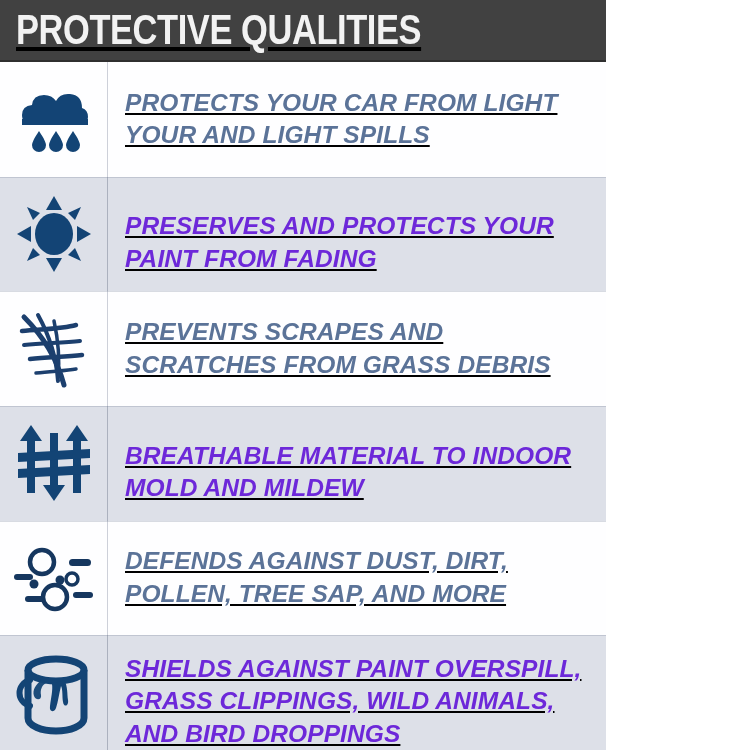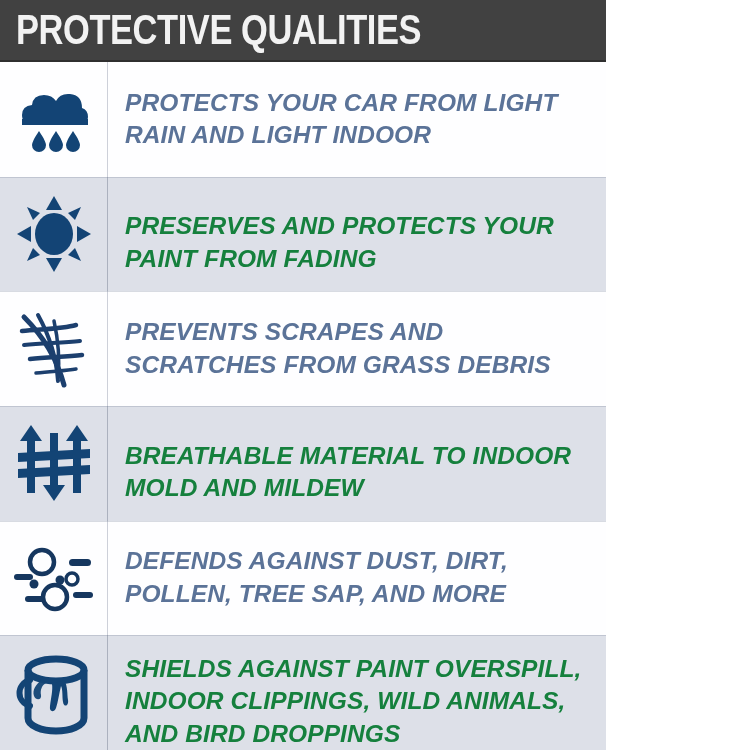--- a/index.html
+++ b/index.html
@@ -7,20 +7,21 @@
     padding: 0;
     background: #ffffff;
   }
   #infographic {
     position: relative;
     width: 606px;
     height: 750px;
     overflow: hidden;
     background: #ffffff;
     font-family: "Liberation Sans", sans-serif;
+    text-decoration: underline;
     -webkit-font-smoothing: antialiased;
   }
 
   
   .header-bar {
     height: 62px;
     background: #414141;
     display: flex;
     align-items: center;
     padding-left: 16px;
@@ -85,21 +86,21 @@
   .row-text {
     font-family: "Liberation Sans", sans-serif;
     font-weight: bold;
     font-style: italic;
     font-size: 24.5px;
     line-height: 1.33;
     letter-spacing: 0.1px;
     margin: 0;
   }
   .row.light  .row-text { color: #5b7398; }
-  .row.shaded .row-text { color: #15803d; margin-top: 18px; }
+  .row.shaded .row-text { color: #6d28d9; margin-top: 18px; }
   .row.shaded .text-cell { border-left-color: rgba(110,120,140,0.45); }
 </style>
 </head>
 <body>
 
 <div id="infographic">
 
   <div class="header-bar">
     <div class="header-title">PROTECTIVE QUALITIES</div>
   </div>
@@ -110,21 +111,21 @@
       <div class="icon-cell">
         <svg width="80" height="80" viewBox="0 0 80 80">
           <path d="M20 46 Q8 46 8 36 Q8 27 18 26 Q19 16 30 16 Q38 16 42 22 Q46 14 56 15 Q68 16 68 29 Q74 31 74 38 Q74 46 64 46 Z" fill="#134475"></path>
           <rect x="8" y="40" width="66" height="6" fill="#134475"></rect>
           <path d="M25 52 C25 52 18 62 18 66 A7 7 0 0 0 32 66 C32 62 25 52 25 52 Z" fill="#134475"></path>
           <path d="M42 52 C42 52 35 62 35 66 A7 7 0 0 0 49 66 C49 62 42 52 42 52 Z" fill="#134475"></path>
           <path d="M59 52 C59 52 52 62 52 66 A7 7 0 0 0 66 66 C66 62 59 52 59 52 Z" fill="#134475"></path>
         </svg>
       </div>
       <div class="text-cell">
-        <p class="row-text">PROTECTS YOUR CAR FROM LIGHT RAIN AND LIGHT INDOOR</p>
+        <p class="row-text">PROTECTS YOUR CAR FROM LIGHT YOUR AND LIGHT SPILLS</p>
       </div>
     </div>
 
     <div class="row shaded">
       <div class="icon-cell">
         <svg width="80" height="80" viewBox="0 0 80 80">
           <ellipse cx="40" cy="40" rx="19" ry="21" fill="#134475"></ellipse>
           <polygon points="40,2 48,16 32,16" fill="#134475"></polygon>
           <polygon points="40,78 48,64 32,64" fill="#134475"></polygon>
           <polygon points="3,40 17,32 17,48" fill="#134475"></polygon>
@@ -216,18 +217,18 @@
             <path d="M16 20 L16 68 C16 76 30 81 44 81 C58 81 72 76 72 68 L72 20" stroke-width="7" stroke-linejoin="round"></path>
 
             <ellipse cx="44" cy="20" rx="28" ry="11" stroke-width="7"></ellipse>
           </g>
 
           <path d="M22 25 C30 33 42 35 52 30 C56 36 55 44 56 50 C57 56 52 58 51 52 C50 46 51 40 49 36 C47 44 46 52 44 58 C42 63 37 62 38 56 C39 48 41 40 40 34 C34 33 26 30 22 25 Z" fill="#134475"></path>
           <path d="M30 30 C24 34 20 40 22 46 C24 51 30 50 29 45 C28 40 30 35 34 33 Z" fill="#134475" opacity="0.95"></path>
         </svg>
       </div>
       <div class="text-cell">
-        <p class="row-text">SHIELDS AGAINST PAINT OVERSPILL, INDOOR CLIPPINGS, WILD ANIMALS, AND BIRD DROPPINGS</p>
+        <p class="row-text">SHIELDS AGAINST PAINT OVERSPILL, GRASS CLIPPINGS, WILD ANIMALS, AND BIRD DROPPINGS</p>
       </div>
     </div>
 
   </div>
 </div>
 
 </body></html>

